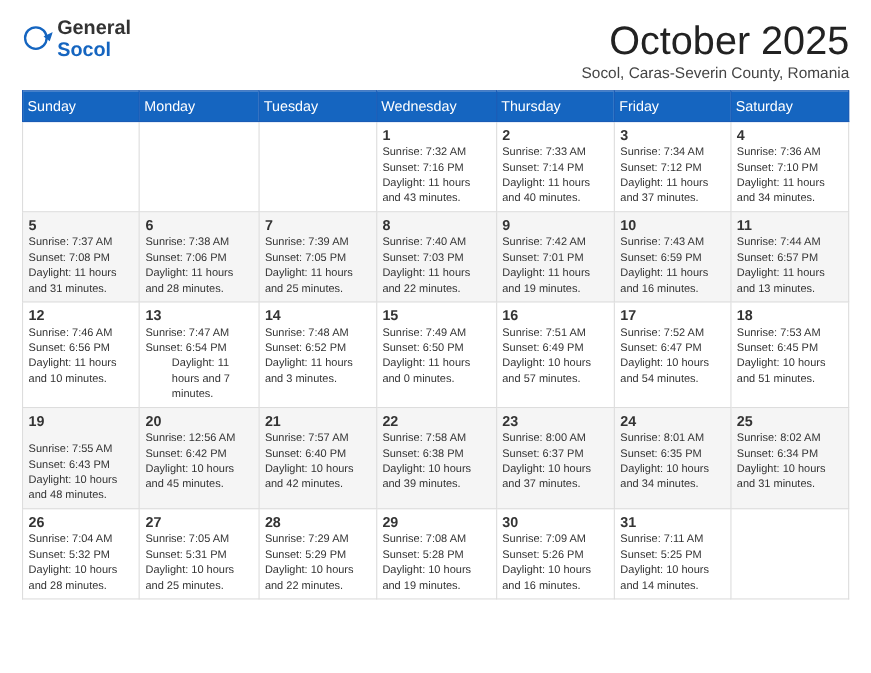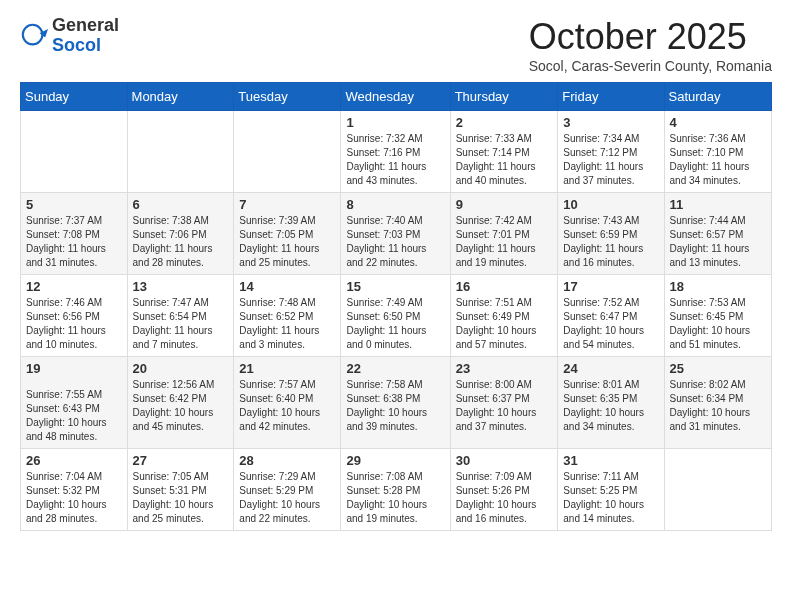--- a/index.html
+++ b/index.html
@@ -34,21 +34,21 @@
       color: #333;
     }
     .logo-text span.blue {
       color: #1565c0;
     }
     .logo-icon {
       width: 28px;
       height: 28px;
     }
     .title-block {
-      text-align: left;
+      text-align: right;
     }
     .month-title {
       font-size: 36px;
       color: #222;
       font-weight: normal;
     }
     .subtitle {
       font-size: 14px;
       color: #444;
     }
@@ -230,21 +230,21 @@
               <span style="display: block;">Sunrise: 7:46 AM</span>
               <span style="display: block;">Sunset: 6:56 PM</span>
               <span style="display: block;">Daylight: 11 hours and 10 minutes.</span>
             </div>
           </td>
           <td>
             <span class="day-number">13</span>
             <div class="day-info">
               <span style="display: block;">Sunrise: 7:47 AM</span>
               <span style="display: block;">Sunset: 6:54 PM</span>
-              <span style="display: block;">Daylight: 11 hours and 7 minutes.</span>
+              <span style="display: block; margin-left: 24px;">Daylight: 11 hours and 7 minutes.</span>
             </div>
           </td>
           <td>
             <span class="day-number">14</span>
             <div class="day-info">
               <span style="display: block;">Sunrise: 7:48 AM</span>
               <span style="display: block;">Sunset: 6:52 PM</span>
               <span style="display: block;">Daylight: 11 hours and 3 minutes.</span>
             </div>
           </td>

